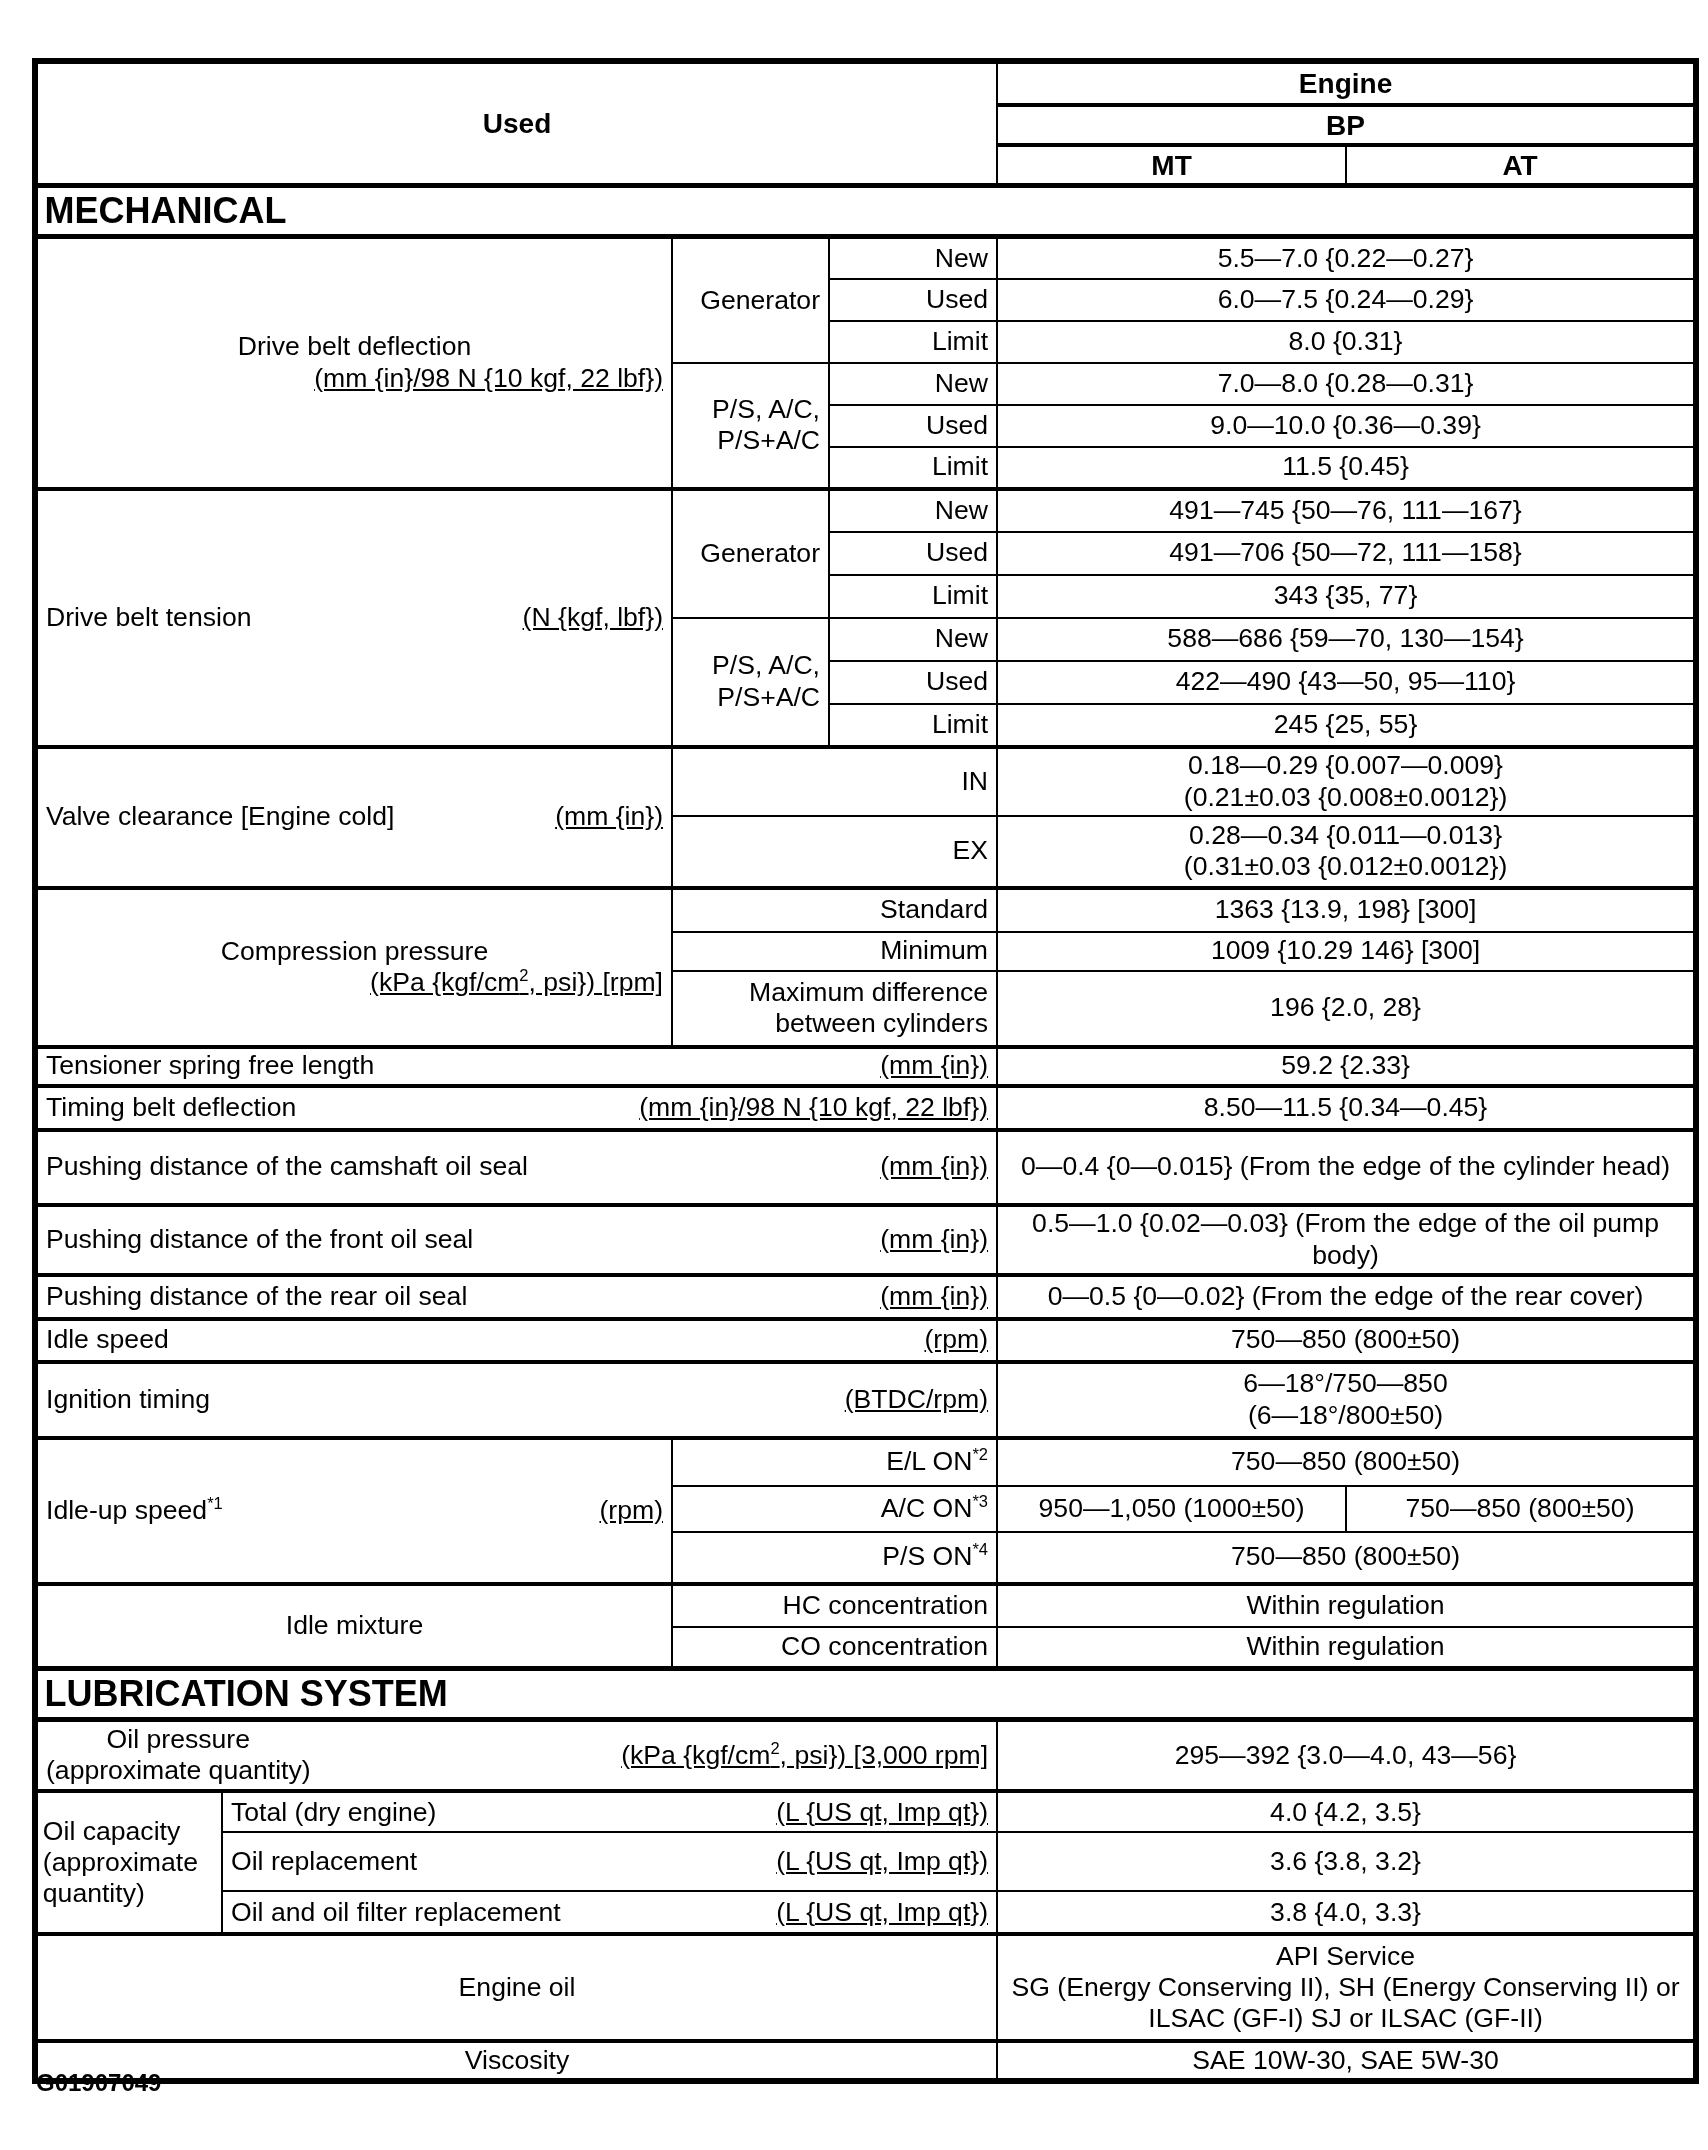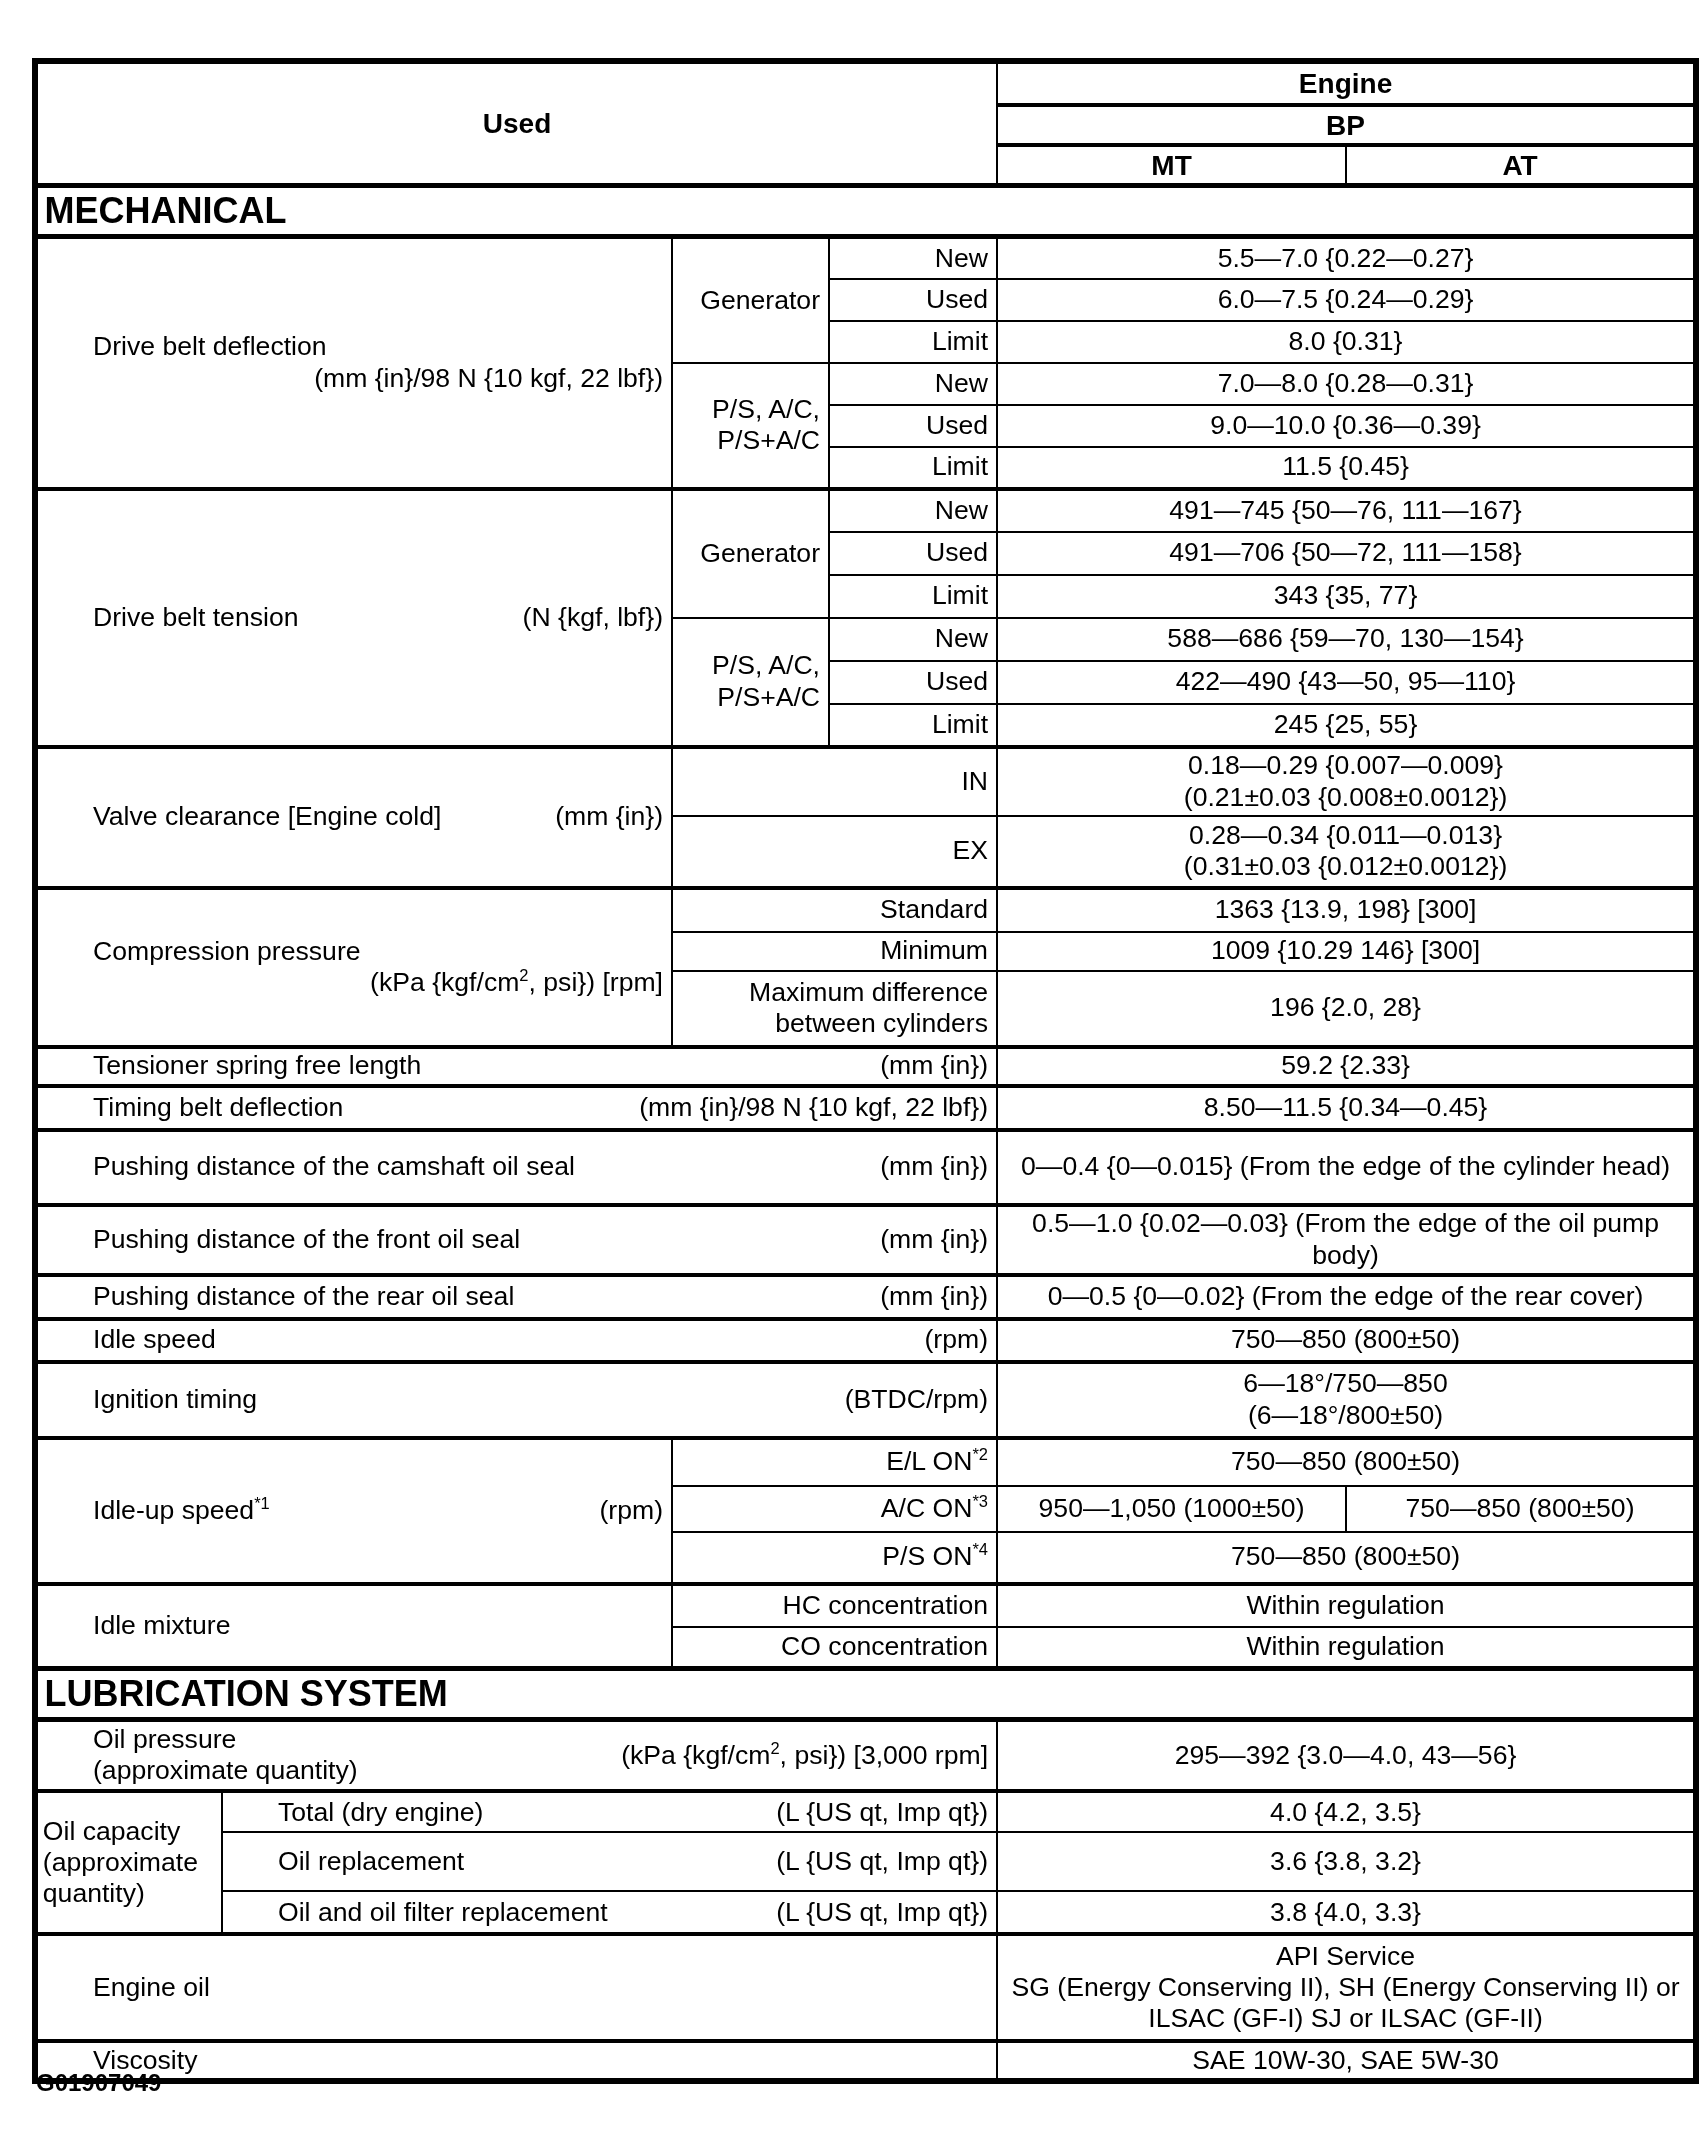--- a/index.html
+++ b/index.html
@@ -33,22 +33,22 @@
   tr.sect td {
     font-weight:bold; font-size:36px; text-align:left; padding-left:6.4px;
     border-top-width:5.6px; border-bottom-width:5.6px;
   }
   
   tr.bt td { border-top-width:4.8px; }
   
   .frow { display:flex; justify-content:space-between; align-items:center; gap:9.7px; }
   .fcol { display:flex; flex-direction:column; justify-content:center; }
   .fcol .iunit { align-self:flex-end; text-align:right; }
-  .iname { text-align:left; white-space:pre-line;margin-left:47px; }
-  .iunit { text-align:right; white-space:nowrap; }
+  .iname { text-align:center; white-space:pre-line; }
+  .iunit { text-align:right; white-space:nowrap;text-decoration:underline; }
   sup { font-size:0.62em; vertical-align:super; line-height:0; }
   .footer-code {
     position:absolute; left:36px; top:2069px;
     font-size:24px; font-weight:bold;
   }
 </style>
 </head>
 <body>
 
 <table class="spec">

